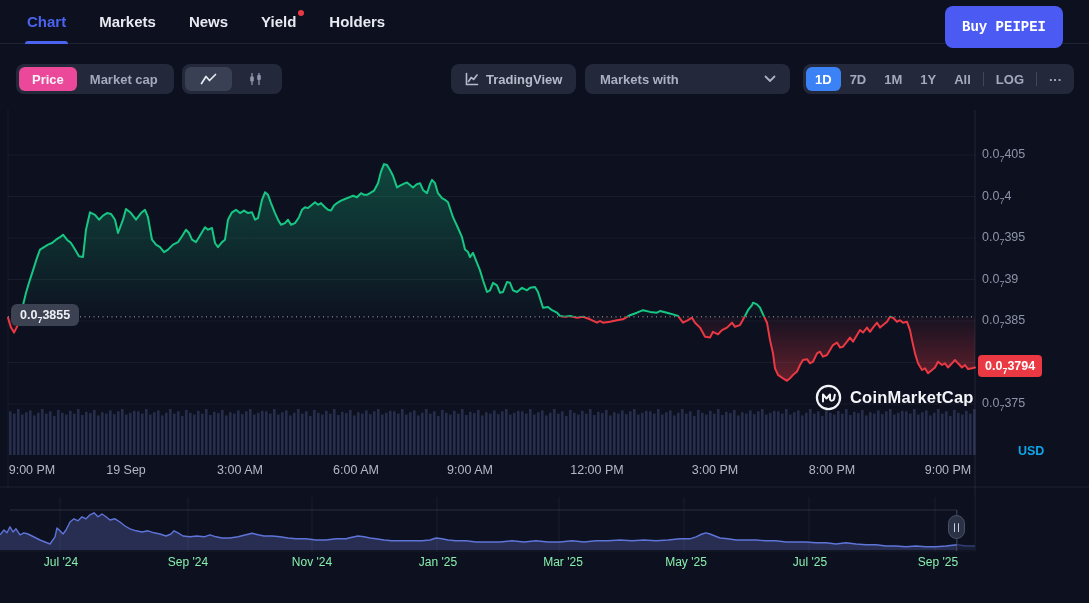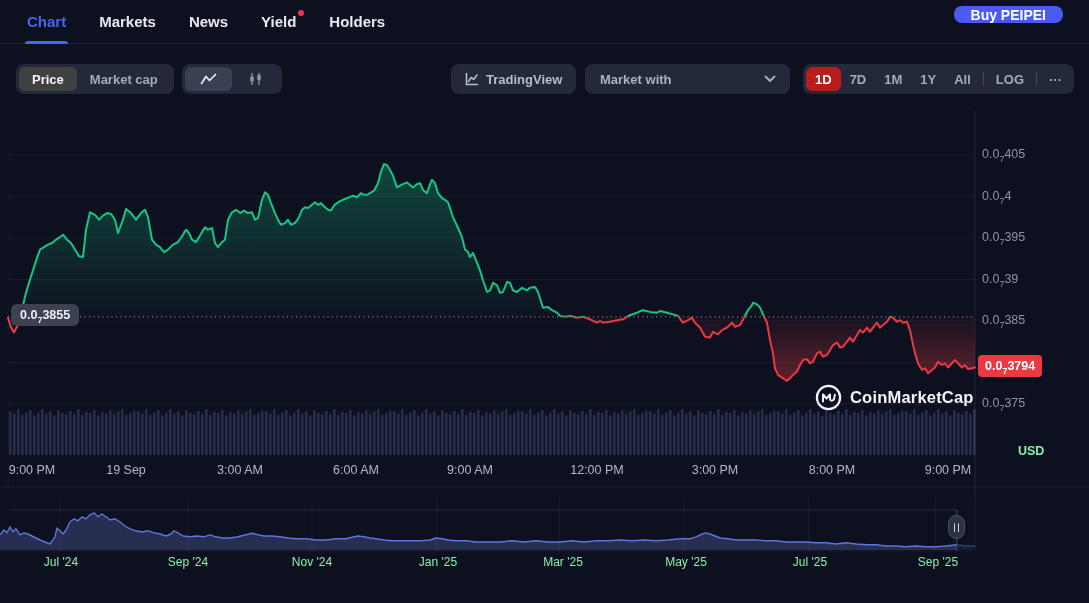--- a/index.html
+++ b/index.html
@@ -5,48 +5,48 @@
   html,body{margin:0;padding:0}
   body{width:1089px;height:603px;position:relative;overflow:hidden;background:#0d101f;
        font-family:"Liberation Sans",sans-serif;-webkit-font-smoothing:antialiased}
   #chart-svg{position:absolute;left:0;top:0}
   .topnav{position:absolute;left:0;top:0;width:1089px;height:44px;border-bottom:1px solid rgba(255,255,255,.08);
           display:flex;align-items:stretch;gap:33px;padding-left:27px;box-sizing:border-box}
   .tab{font-size:15px;font-weight:700;color:#e8eaf2;display:flex;align-items:center;position:relative;cursor:pointer}
   .tab.active{color:#4a64f0}
   .tab.active::after{content:"";position:absolute;left:-2px;right:-2px;bottom:-1px;height:3px;background:#4a64f0;border-radius:3px 3px 0 0}
   .dot{width:6px;height:6px;background:#ea3943;border-radius:50%;position:absolute;top:10px;right:-8px}
-  .buy-btn{position:absolute;top:6px;right:26px;height:17px;padding:0 17px;background:#4a5af3;color:#fff;
-           font-weight:700;font-size:14px;border:none;border-radius:8px;font-family:Liberation Sans, sans-serif;cursor:pointer}
+  .buy-btn{position:absolute;top:6px;right:26px;height:42px;padding:0 17px;background:#4a5af3;color:#fff;
+           font-weight:700;font-size:14px;border:none;border-radius:8px;font-family:Liberation Mono, monospace;cursor:pointer}
   .seg-group{position:absolute;top:64px;height:30px;background:#23283b;border-radius:8px;display:flex;align-items:center;padding:0 3px;box-sizing:border-box}
   .seg{height:24px;display:flex;align-items:center;padding:0 13px;border-radius:6px;font-size:13px;font-weight:700;color:#a3aabe;cursor:pointer;white-space:nowrap}
-  .seg.active{background:#404040;color:#f2f4f9}
+  .seg.active{background:#ec4899;color:#f2f4f9}
   .iconseg{width:47px;height:24px;display:flex;align-items:center;justify-content:center;border-radius:6px;cursor:pointer}
   .iconseg.active{background:#3a4054}
   .tool-btn{position:absolute;top:64px;height:30px;background:#23283b;border-radius:8px;display:flex;align-items:center;
             gap:7px;padding:0 14px;color:#b6bccb;font-size:13px;font-weight:700;box-sizing:border-box;cursor:pointer}
   .compare{position:absolute;top:64px;left:585px;width:205px;height:30px;background:#23283b;border-radius:8px;
            display:flex;align-items:center;padding:0 15px;color:#aab1c4;font-size:13px;font-weight:600;box-sizing:border-box;cursor:pointer}
   .compare svg{position:absolute;right:14px}
   .range-group{left:803px}
   .range{padding:0 9px;height:24px;display:flex;align-items:center;font-size:13px;font-weight:700;color:#a3aabe;border-radius:6px;cursor:pointer}
-  .range.active{background:#b91c1c;color:#fff}
+  .range.active{background:#3b82f6;color:#fff}
   .vdiv{width:1px;height:14px;background:rgba(255,255,255,.14);margin:0 3px}
   sub{font-size:9px;line-height:0}
   .ylab{position:absolute;left:982px;font-size:12.5px;color:#8d93a8;white-space:nowrap}
   #x-labels,#ov-labels{position:absolute;left:0;width:1089px;height:16px}
   #x-labels{top:463px}
   #ov-labels{top:555px}
   .xlab{position:absolute;top:0;transform:translateX(-50%);font-size:12.5px;color:#b3b8c5;white-space:nowrap}
   .ovlab{position:absolute;top:0;transform:translateX(-50%);font-size:12px;color:#86efac;white-space:nowrap}
   .price-badge{position:absolute;left:978px;top:355px;background:#ea3943;color:#fff;font-size:12.5px;font-weight:700;
                padding:4px 7px;border-radius:4px;white-space:nowrap}
   .prev-pill{position:absolute;left:11px;top:305px;background:#3c4252;color:#eef0f6;font-size:12.5px;font-weight:700;
              padding:4px 9px;border-radius:6px;white-space:nowrap}
-  .usd-label{position:absolute;left:1018px;top:444px;font-size:12.5px;font-weight:700;color:#86efac}
+  .usd-label{position:absolute;left:1018px;top:444px;font-size:12.5px;font-weight:700;color:#0ea5e9}
   .watermark{position:absolute;left:815px;top:384px;display:flex;align-items:center;gap:8px;color:#f2f4f8;
              font-size:16.5px;font-weight:700;letter-spacing:.2px}
   .ov-hit{position:absolute;left:0;top:497px;width:975px;height:56px;cursor:ew-resize}
   .scrub-handle{position:absolute;left:948px;top:515px;width:17px;height:24px;background:#2b3245;border:1px solid #4a5268;
                 border-radius:12px;display:flex;align-items:center;justify-content:center;gap:2.5px;box-sizing:border-box;cursor:ew-resize}
   .scrub-handle span{width:1.5px;height:9px;background:#c9ced c;background:#c9ced8;border-radius:1px}
 </style>
 </head>
 <body>
 
@@ -390,21 +390,21 @@
 
 <div class="tool-btn" style="left:451px">
   <svg width="14" height="14" viewBox="0 0 14 14">
     <path d="M1.5 1.5 V12.5 H12.5" fill="none" stroke="#b6bccb" stroke-width="1.6" stroke-linecap="round"></path>
     <polyline points="3.5,9.5 6.2,5.5 8.6,7.4 12,3" fill="none" stroke="#b6bccb" stroke-width="1.6" stroke-linecap="round" stroke-linejoin="round"></polyline>
   </svg>
   <span>TradingView</span>
 </div>
 
 <div class="compare">
-  <span>Market with</span>
+  <span>Markets with</span>
   <svg width="12" height="8" viewBox="0 0 12 8">
     <path d="M1.5 1.5 L6 6 L10.5 1.5" fill="none" stroke="#aab1c4" stroke-width="1.8" stroke-linecap="round" stroke-linejoin="round"></path>
   </svg>
 </div>
 
 <div class="seg-group range-group">
   <div class="range active">1D</div>
   <div class="range">7D</div>
   <div class="range">1M</div>
   <div class="range">1Y</div>

